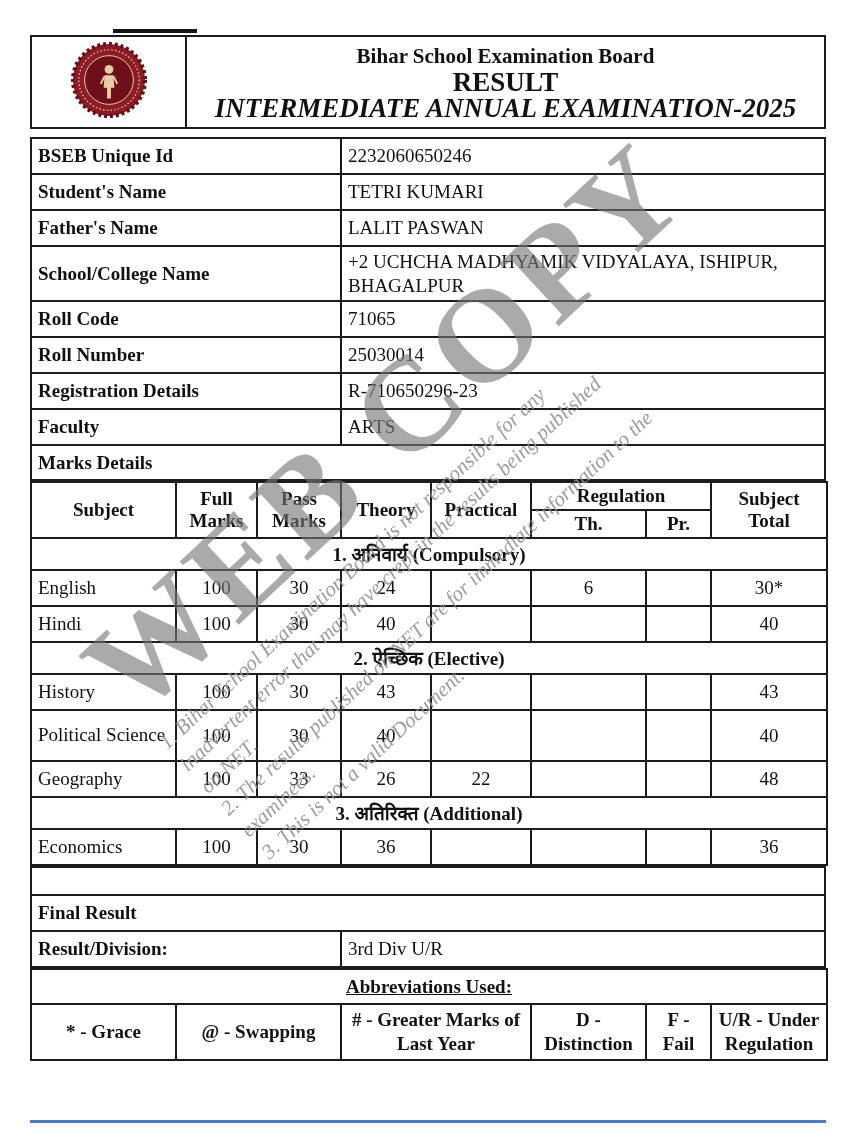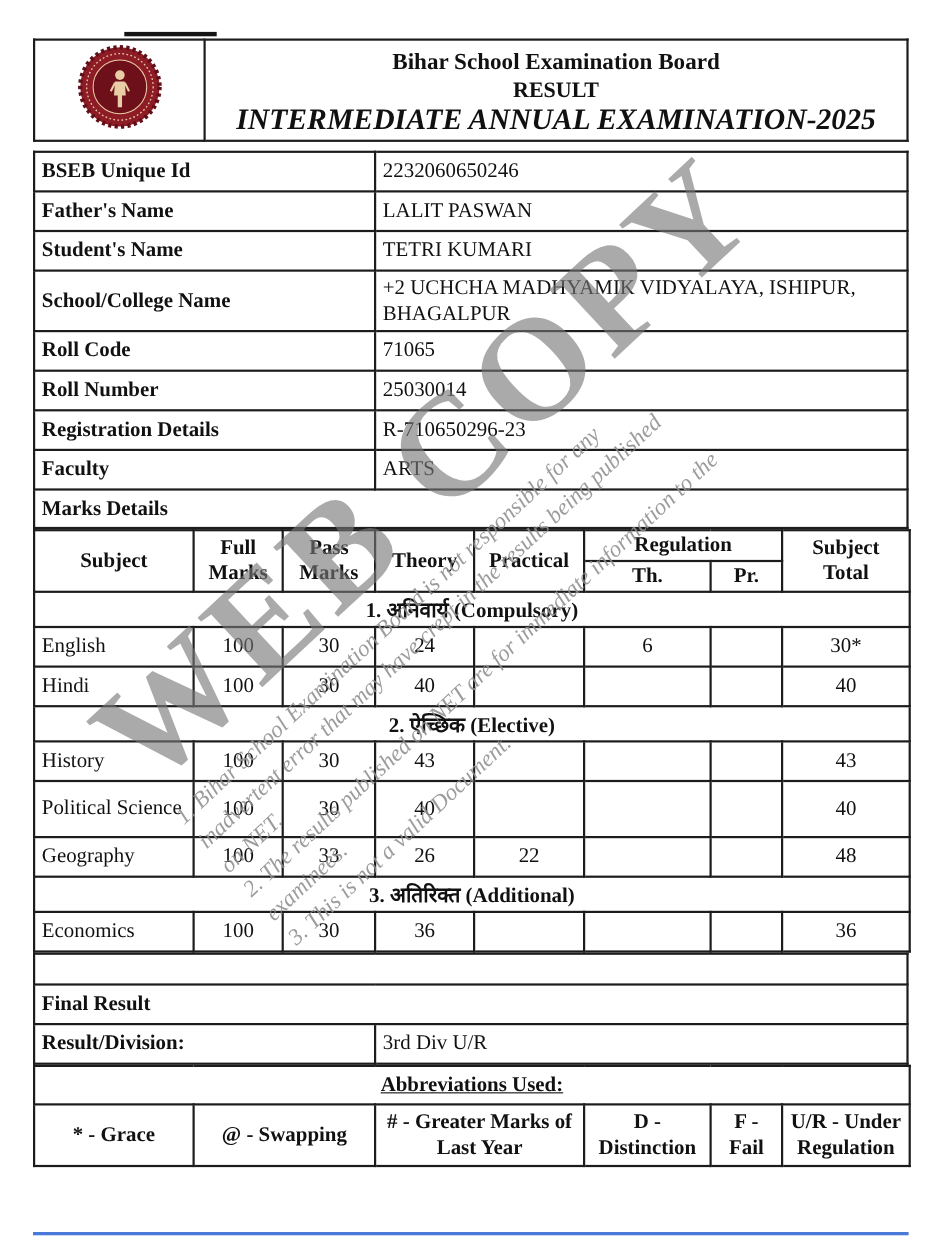--- a/index.html
+++ b/index.html
@@ -26,21 +26,21 @@
     font-size:19px;
     overflow:hidden;
   }
 
   
   .header-tbl{margin-top:35px;margin-bottom:8px;}
   .header-tbl td{height:86px;}
   .logo-cell{width:141px;text-align:center;}
   .title-cell{text-align:center;font-weight:bold;}
   .title-line1{font-size:21px;line-height:26px;}
-  .title-line2{font-size:20px;line-height:26px;}
+  .title-line2{font-size:27px;line-height:26px;}
   .title-line3{font-size:27px;line-height:27px;font-style:italic;}
 
   
   .details-tbl td{height:30px;}
   .details-tbl td.lbl{font-weight:bold;}
   .details-tbl tr.school-row td{height:49px;line-height:1.25;}
   .details-tbl tr.marks-details-row td{font-weight:bold;height:29px;}
   .details-tbl col.c-label{width:310px;}
 
   
@@ -121,26 +121,26 @@
     <colgroup>
         <col class="c-label">
         <col>
       </colgroup>
     <tbody>
         <tr>
       <td class="lbl">BSEB Unique Id</td>
       <td>2232060650246</td>
     </tr>
     <tr>
+      <td class="lbl">Student's Name</td>
+      <td>TETRI KUMARI</td>
+    </tr>
+    <tr>
       <td class="lbl">Father's Name</td>
       <td>LALIT PASWAN</td>
-    </tr>
-    <tr>
-      <td class="lbl">Student's Name</td>
-      <td>TETRI KUMARI</td>
     </tr>
     <tr class="school-row">
       <td class="lbl">School/College Name</td>
       <td>+2 UCHCHA MADHYAMIK VIDYALAYA, ISHIPUR, BHAGALPUR</td>
     </tr>
     <tr>
       <td class="lbl">Roll Code</td>
       <td>71065</td>
     </tr>
     <tr>

